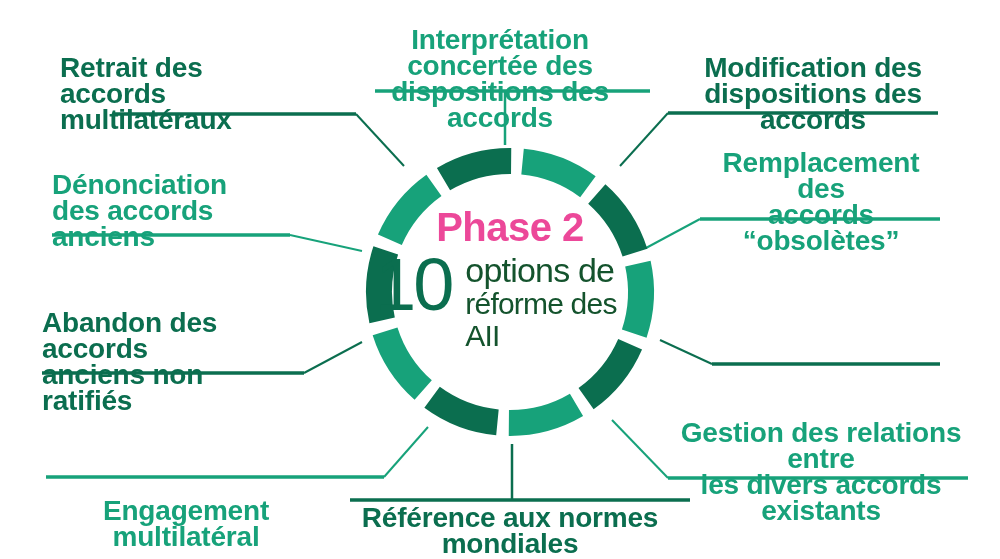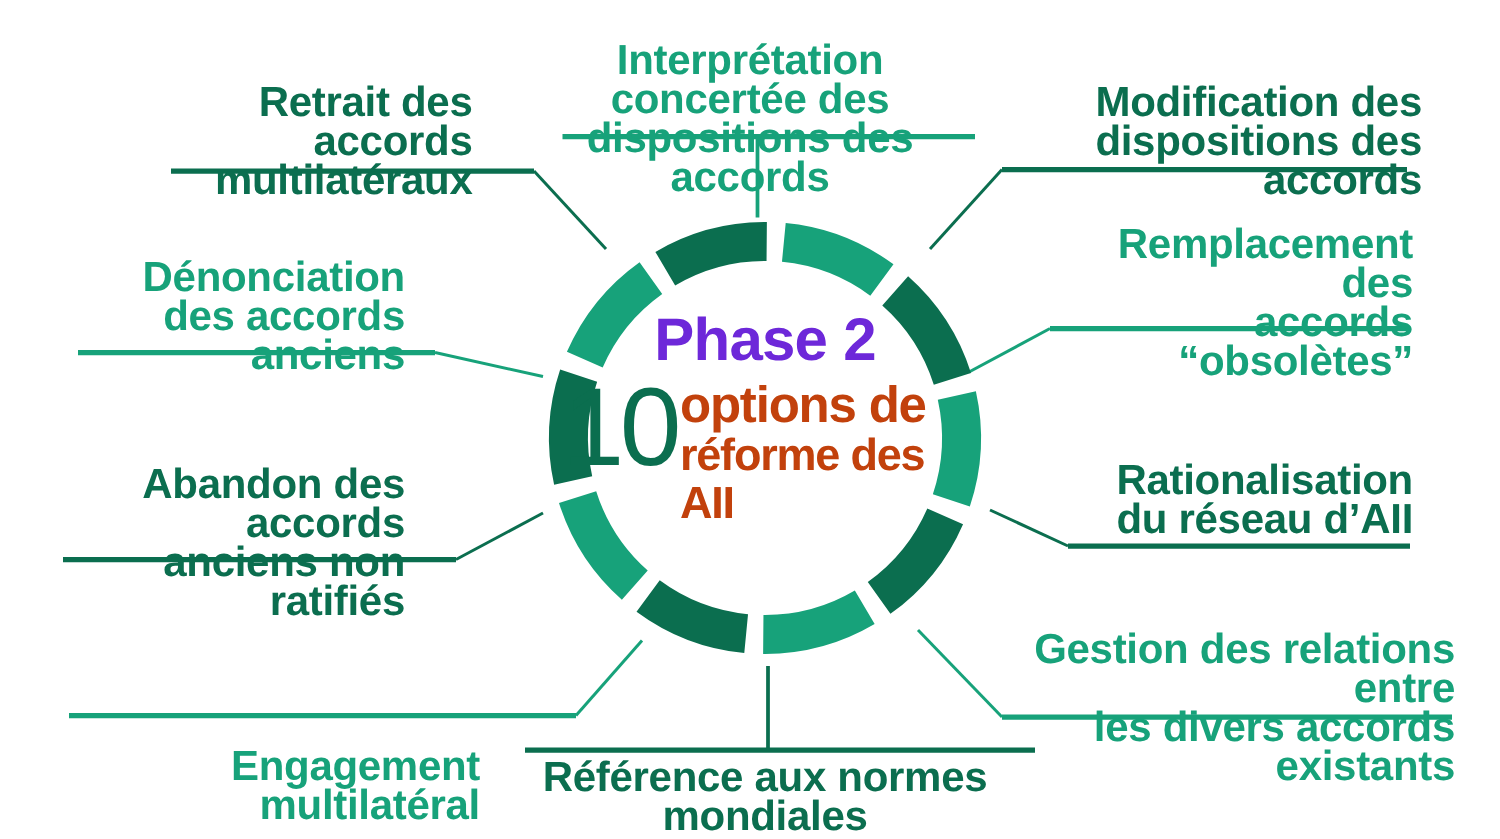--- a/index.html
+++ b/index.html
@@ -30,22 +30,22 @@
     position: absolute;
     font-family: "Liberation Sans", sans-serif;
     font-weight: bold;
     font-size: 28px;
     line-height: 26px;
     letter-spacing: -0.2px;
     white-space: pre-line;
   }
   .label.dark  { color: #0B6E4F; }
   .label.teal  { color: #17A27A; }
-  .label.ta-r  { text-align: right; }
-  .label.ta-l  { text-align: right; }
+  .label.ta-r  { }
+  .label.ta-l  { text-align: center; }
   .label.ta-c  { text-align: center; }
 
   
   #lbl-retrait        { left: 60px;  top: 55px;  width: 255px; }
   #lbl-interpretation { left: 345px; top: 27px;  width: 310px; }
   #lbl-modification   { left: 678px; top: 55px;  width: 270px; }
   #lbl-remplacement   { left: 700px; top: 150px; width: 242px; }
   #lbl-rationalisation{ left: 720px; top: 307px; width: 222px; }
   #lbl-gestion        { left: 672px; top: 420px; width: 298px; }
   #lbl-reference      { left: 330px; top: 505px; width: 360px; }
@@ -60,21 +60,21 @@
     top: 205px;
     width: 270px;
     text-align: center;
     pointer-events: none;
   }
   #center-phase {
     font-family: "Liberation Sans", sans-serif;
     font-weight: bold;
     font-size: 40px;
     line-height: 44px;
-    color: #6d28d9;
+    color: #ec4899;
     letter-spacing: -0.5px;
   }
   #center-stat {
     margin-top: 2px;
     display: flex;
     align-items: flex-start;
   }
   #center-number {
     font-family: "Liberation Sans", sans-serif;
     font-weight: 300;
@@ -83,25 +83,26 @@
     color: #0B6E4F;
     letter-spacing: -3px;
   }
   #center-lines {
     text-align: left;
     margin-left: 2px;
     margin-top: 2px;
   }
   #center-options, #center-reforme {
     font-family: "Liberation Sans", sans-serif;
-    font-weight: 700;
+    font-weight: 400;
     font-size: 34px;
     line-height: 35px;
-    color: #c2410c;
+    color: #14532d;
     letter-spacing: -0.8px;
+    margin-left: 12px;
   }
   #center-reforme {
     font-size: 30px;
     line-height: 32px;
   }
 </style>
 </head>
 <body>
 
 <div id="infographic">
@@ -207,22 +208,20 @@
 
   <div id="lbl-interpretation" class="label teal ta-c">Interprétation concertée des
 dispositions des accords</div>
 
   <div id="lbl-modification" class="label dark ta-l">Modification des
 dispositions des accords</div>
 
   <div id="lbl-remplacement" class="label teal ta-l">Remplacement des
 accords “obsolètes”</div>
 
-  <div id="lbl-rationalisation" class="label dark ta-l">Rationalisation
-du réseau d’AII</div>
 
   <div id="lbl-reference" class="label dark ta-c">Référence aux normes mondiales</div>
 
   <div id="lbl-gestion" class="label teal ta-l">Gestion des relations entre
 les divers accords existants</div>
 
   <div id="lbl-engagement" class="label teal ta-l">Engagement multilatéral</div>
 
   <div id="lbl-denonciation" class="label teal ta-r">Dénonciation
 des accords anciens</div>

